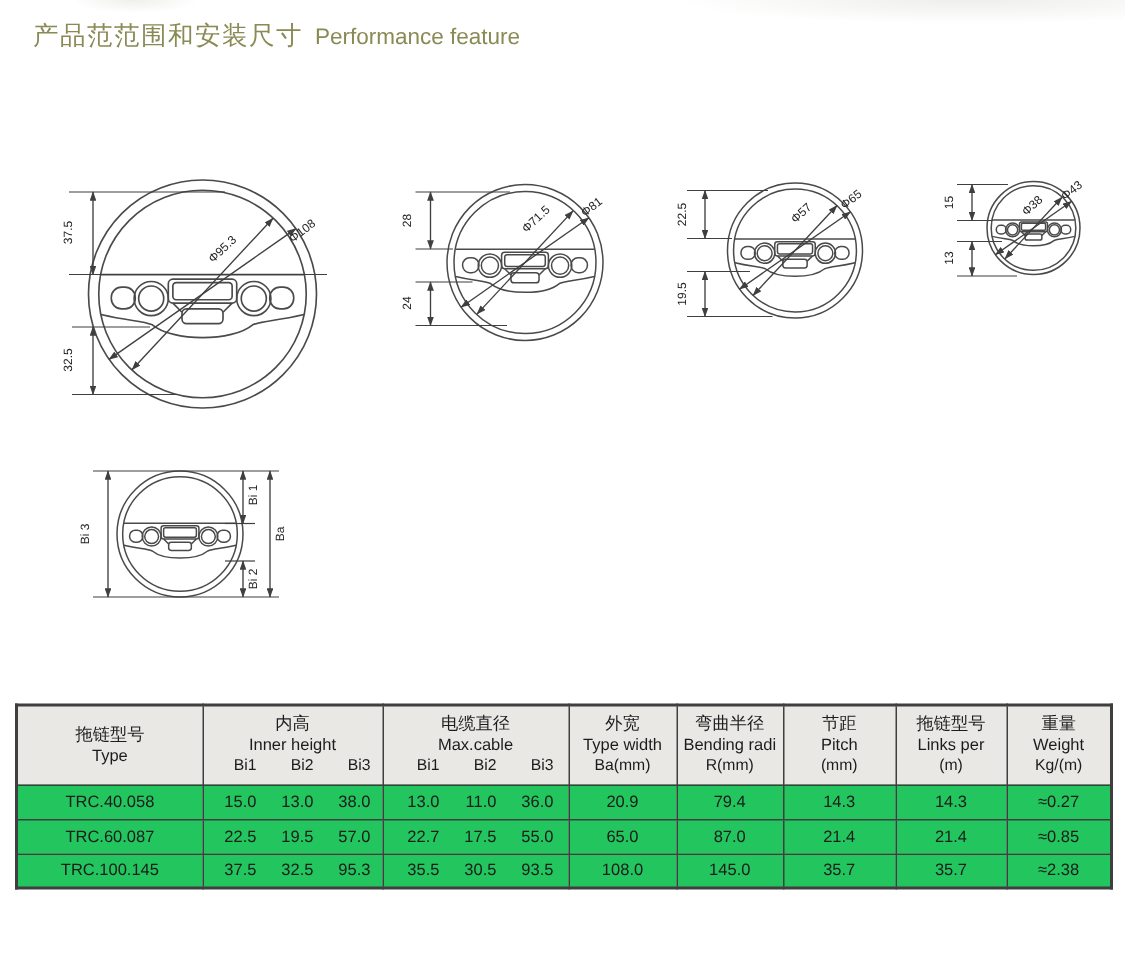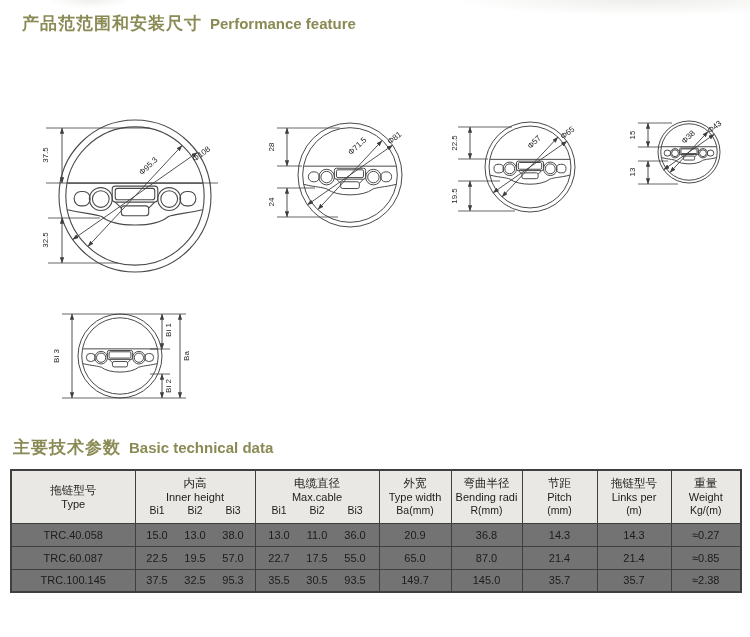--- a/index.html
+++ b/index.html
@@ -7,44 +7,44 @@
   .page {
     position:relative; width:750px; height:637px; background:#ffffff;
     font-family:"Liberation Sans", sans-serif; color:#222; overflow:hidden;
   }
   .smudge-right { position:absolute; top:0; right:0; width:300px; height:16px;
     background:radial-gradient(ellipse at 65% 0%, #eeeeeb 0%, rgba(255,255,255,0) 70%); }
   .smudge-left { position:absolute; top:0; left:50px; width:80px; height:8px;
     background:radial-gradient(ellipse at 50% 0%, #efefec 0%, rgba(255,255,255,0) 75%); }
 
   .sec-title { position:absolute; white-space:nowrap; color:#8a8a55; }
-  .sec-title .zh { font-size:17px; font-weight:700; letter-spacing:1px; }
-  .sec-title .en { font-size:15px; font-weight:700; margin-left:8px; }
+  .sec-title .zh { font-size:17px; font-weight:400; letter-spacing:1px; }
+  .sec-title .en { font-size:15px; font-weight:400; margin-left:8px; }
   #title-performance { left:22px; top:12px; }
   #title-technical { left:13px; top:436px; }
 
   #draw { position:absolute; left:0; top:0; width:750px; height:637px; }
   .dim  { stroke:#3f3f3f; stroke-width:0.9; fill:none;
           marker-start:url(#arr); marker-end:url(#arr); }
   .ext  { stroke:#3f3f3f; stroke-width:0.8; fill:none; }
   .dlab { font-family:"Liberation Sans", sans-serif; font-size:8px; fill:#1f1f1f; }
 
   
   .tbl-wrap { position:absolute; left:10px; top:469px; width:730px; }
   table { border-collapse:collapse; table-layout:fixed; width:730px;
           font-size:11px; color:#1c1c1c; }
   th, td { border:1px solid #3f3f3f; text-align:center; vertical-align:middle; padding:0; }
   table { border:2px solid #3f3f3f; }
   thead th { background:#e9e8e4; font-weight:400; height:53px; }
-  tbody td { height:23px; background:#737373; }
+  tbody td { height:23px; background:#22c55e; }
   th .zh { font-size:11.5px; line-height:14px; }
   th .en { font-size:11px; line-height:14px; }
   th .sub { font-size:10.5px; line-height:13px; }
   .tri { display:flex; justify-content:center; gap:10px; }
-  .tri span { min-width:28px; text-align:center; }
+  .tri span { min-width:28px; text-align:right; }
 </style>
 </head>
 <body>
 
 <div class="page">
   <div class="smudge-right"></div>
   <div class="smudge-left"></div>
 
   <div class="sec-title" id="title-performance">
     <span class="zh">产品范范围和安装尺寸</span><span class="en">Performance feature</span>
@@ -148,23 +148,20 @@
       <line class="dim" x1="162" y1="314" x2="162" y2="349"></line>
       <line class="dim" x1="162" y1="374" x2="162" y2="398"></line>
       <line class="dim" x1="180" y1="314" x2="180" y2="398"></line>
       <text class="dlab" x="59" y="356" text-anchor="middle" transform="rotate(-90 59 356)">Bi 3</text>
       <text class="dlab" x="171" y="330" text-anchor="middle" transform="rotate(-90 171 330)">Bi 1</text>
       <text class="dlab" x="171" y="386" text-anchor="middle" transform="rotate(-90 171 386)">Bi 2</text>
       <text class="dlab" x="189" y="356" text-anchor="middle" transform="rotate(-90 189 356)">Ba</text>
     </g>
   </svg>
 
-  <div class="sec-title" id="title-technical">
-    <span class="zh">主要技术参数</span><span class="en">Basic technical data</span>
-  </div>
 
   <div class="tbl-wrap">
     <table>
       <colgroup>
         <col style="width:124px">
           <col style="width:120px">
           <col style="width:124px">
           <col style="width:72px">
         <col style="width:71px">
           <col style="width:75px">
@@ -233,21 +230,21 @@
               </div>
             </td>
           <td>
               <div class="tri">
             <span>13.0</span>
             <span>11.0</span>
             <span>36.0</span>
               </div>
             </td>
           <td>20.9</td>
-          <td>36.8</td>
+          <td>79.4</td>
           <td>14.3</td>
           <td>14.3</td>
           <td>≈0.27</td>
         </tr>
         <tr>
           <td>TRC.60.087</td>
           <td>
               <div class="tri">
             <span>22.5</span>
             <span>19.5</span>
@@ -276,21 +273,21 @@
             <span>95.3</span>
               </div>
             </td>
           <td>
               <div class="tri">
             <span>35.5</span>
             <span>30.5</span>
             <span>93.5</span>
               </div>
             </td>
-          <td>149.7</td>
+          <td>108.0</td>
           <td>145.0</td>
           <td>35.7</td>
           <td>35.7</td>
           <td>≈2.38</td>
         </tr>
       </tbody>
     </table>
   </div>
 </div>
 

